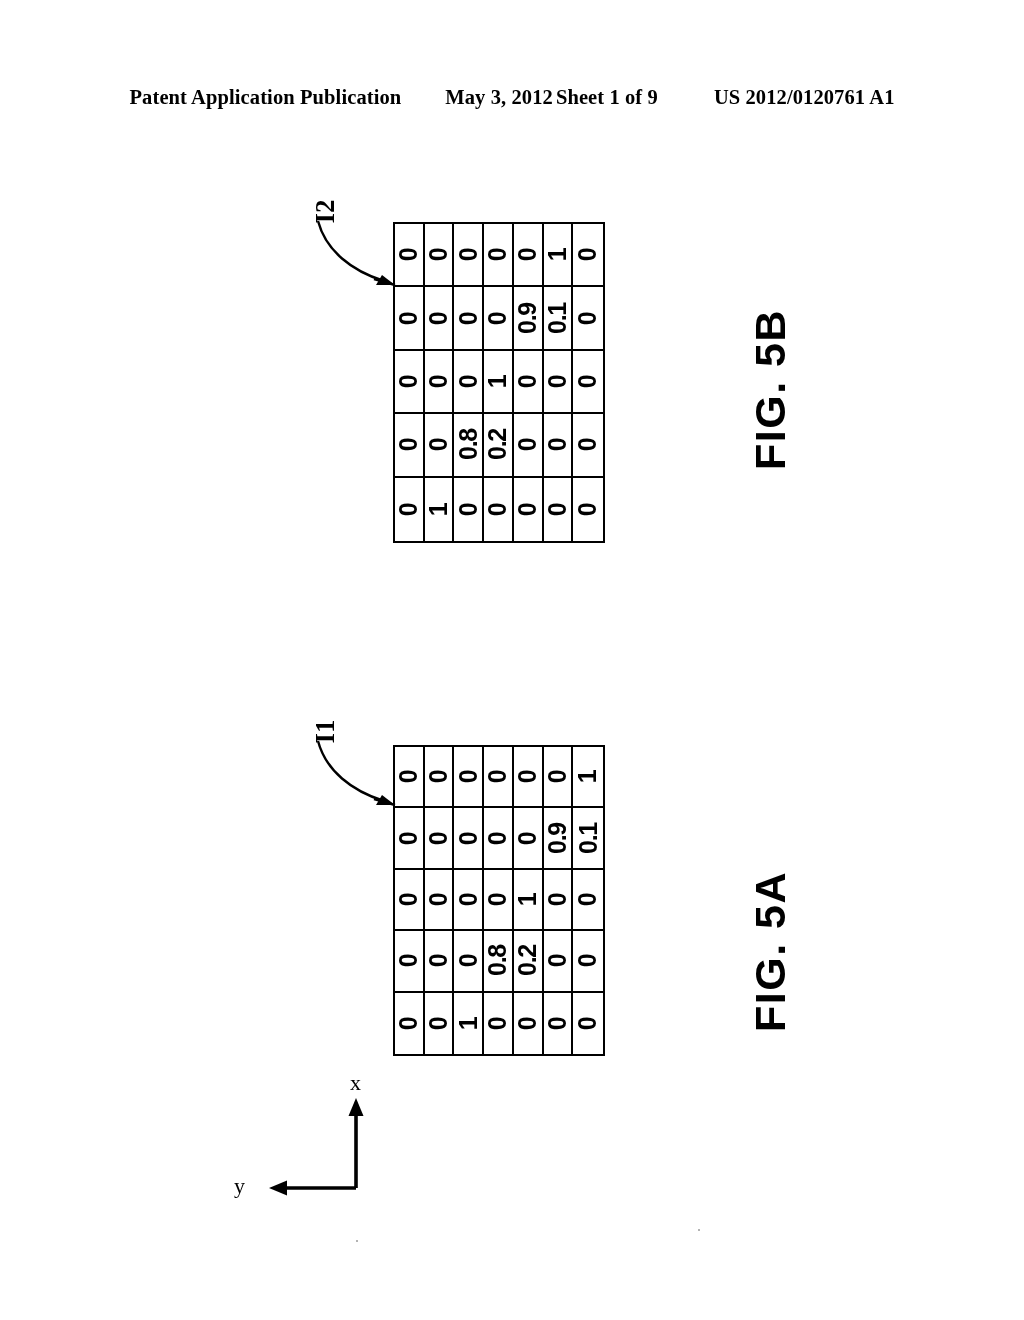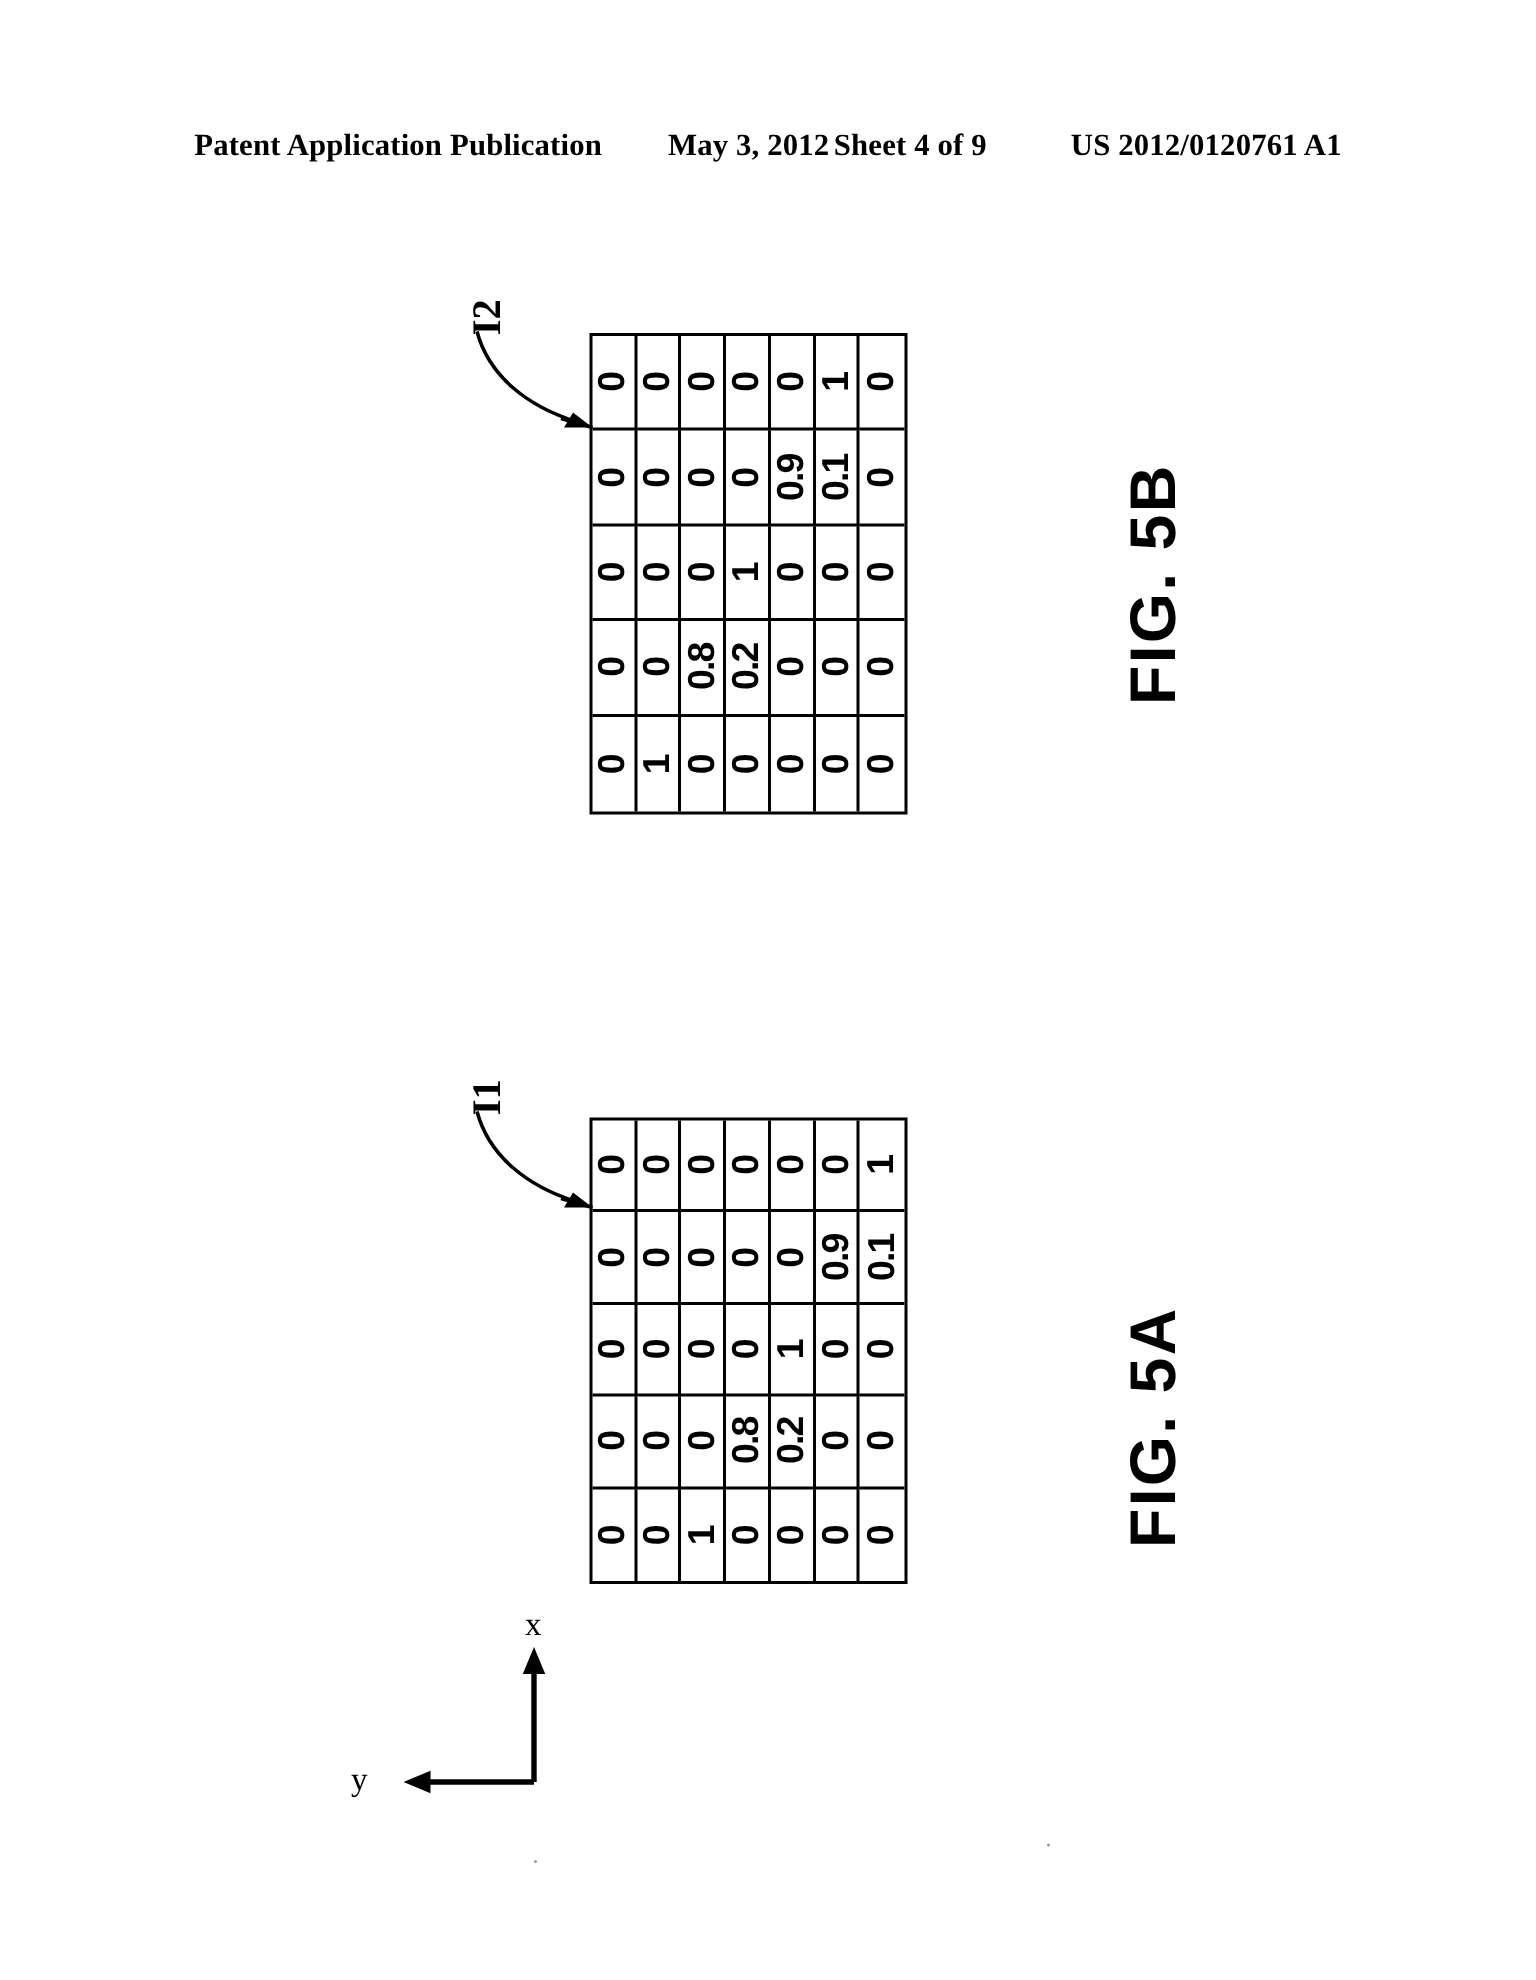--- a/index.html
+++ b/index.html
@@ -136,21 +136,21 @@
     width: 2px;
     height: 2px;
   }
 </style>
 </head>
 <body>
 
 <div class="header">
   <span class="h-pub">Patent Application Publication</span>
   <span class="h-date">May 3, 2012</span>
-  <span class="h-sheet">Sheet 4 of 9</span>
+  <span class="h-sheet">Sheet 1 of 9</span>
   <span class="h-number">US 2012/0120761 A1</span>
 </div>
 
 <div class="grid" id="grid-i2">
     <div class="cell">
       <span>0</span>
     </div>
     <div class="cell">
       <span>0</span>
     </div>

